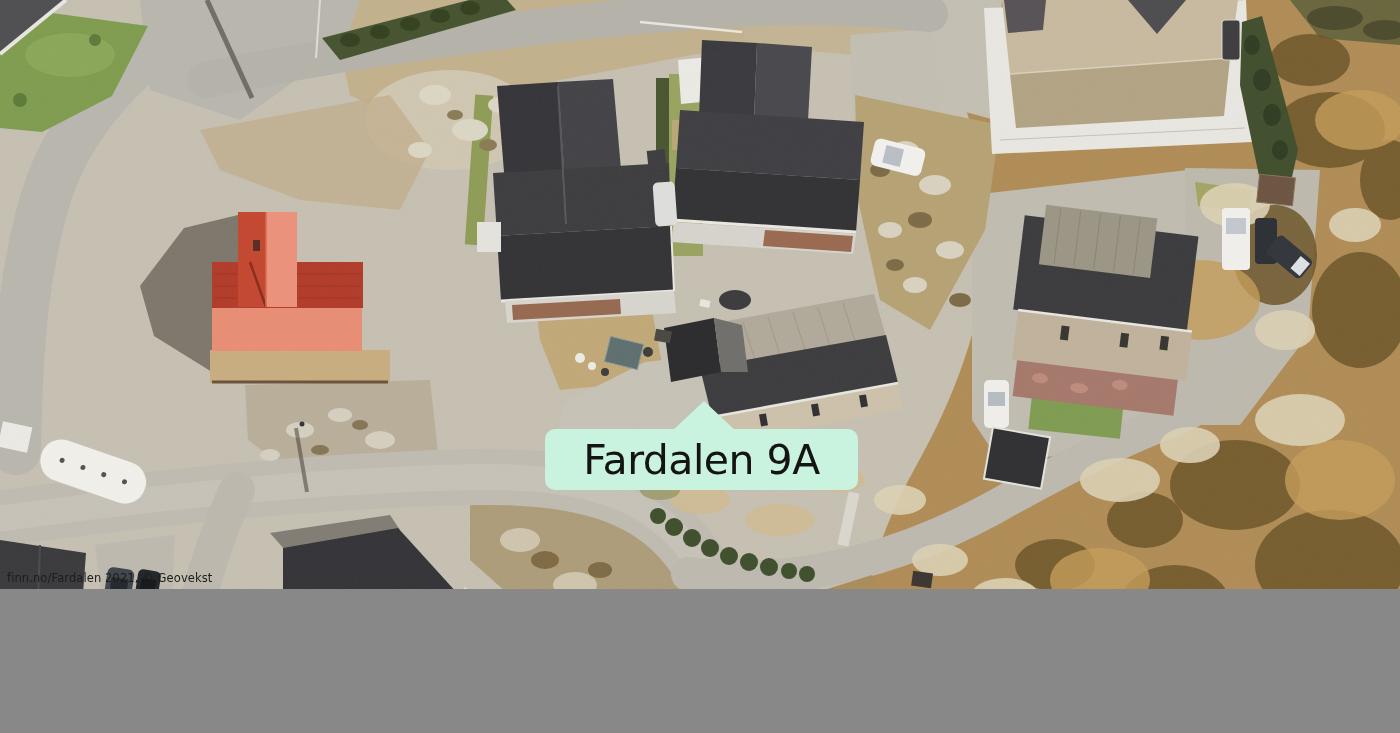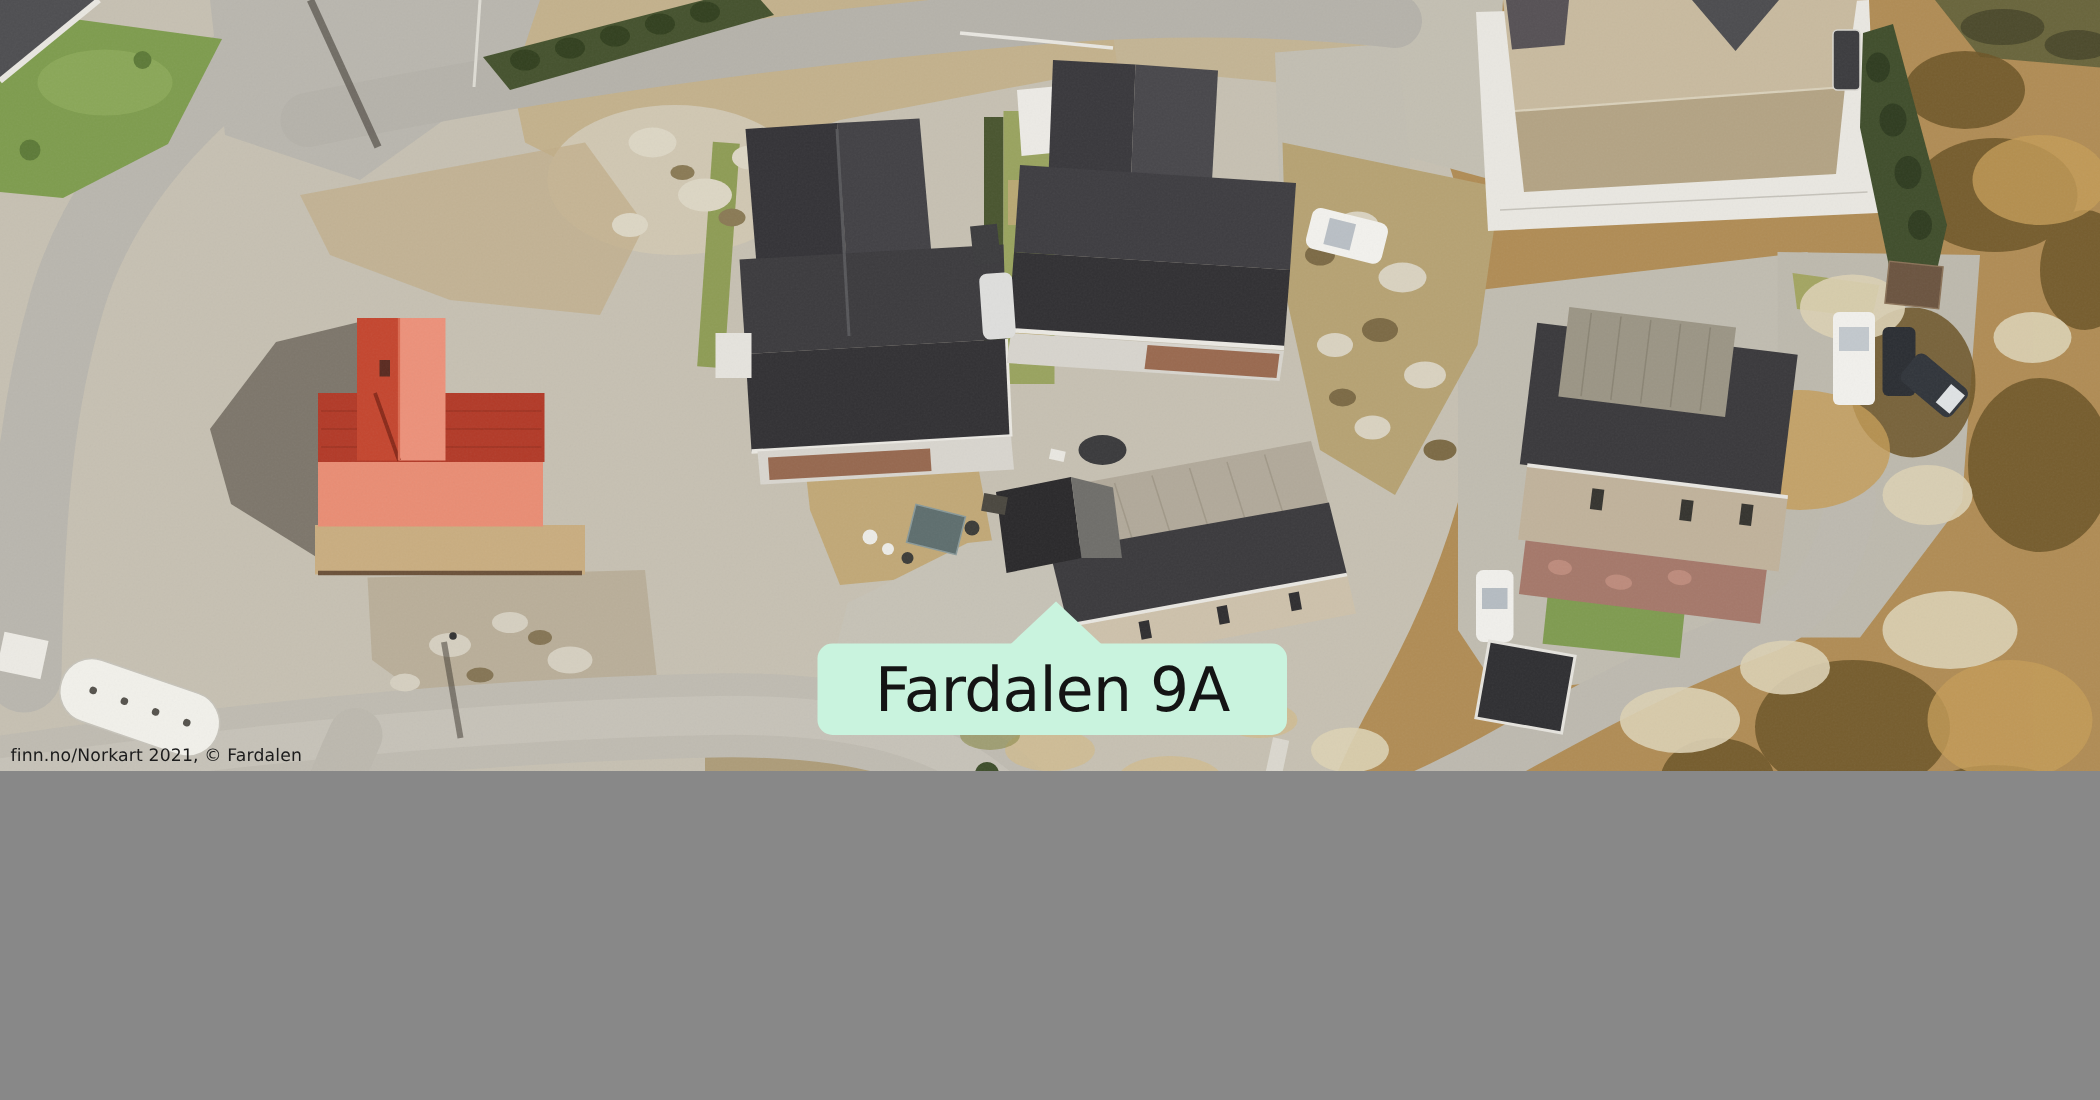--- a/index.html
+++ b/index.html
@@ -1,17 +1,17 @@
 <!DOCTYPE html>
 <html><head>
 <meta charset="utf-8">
 <style>
   html,body{margin:0;padding:0;background:#888;}
   .viewport{
-    position:relative;width:1400px;height:514px;overflow:hidden;
+    position:relative;width:1400px;height:589px;overflow:hidden;
     background:#86efac;font-family:"DejaVu Sans",sans-serif;
   }
   .aerial{position:absolute;left:0;top:0;display:block;}
   .marker{position:absolute;left:0;top:0;width:0;height:0;}
   .marker-arrow{
     position:absolute;left:671px;top:401px;width:0;height:0;
     border-left:33px solid transparent;border-right:33px solid transparent;
     border-bottom:31px solid #c9f3de;
   }
   .marker-label{
@@ -388,14 +388,14 @@
     </g>
 
     <rect x="0" y="0" width="1400" height="733" filter="url(#grain)" opacity="0.06"></rect>
   </svg>
 
   <div class="marker">
     <div class="marker-arrow" style="border-bottom-color: rgb(201, 243, 222);"></div>
     <div class="marker-label" style="background-color: rgb(201, 243, 222);">Fardalen 9A</div>
   </div>
 
-  <div class="attribution">finn.no/Norkart 2021, © Fardalen</div>
+  <div class="attribution">finn.no/Fardalen 2021, © Geovekst</div>
 </div>
 
 </body></html>

